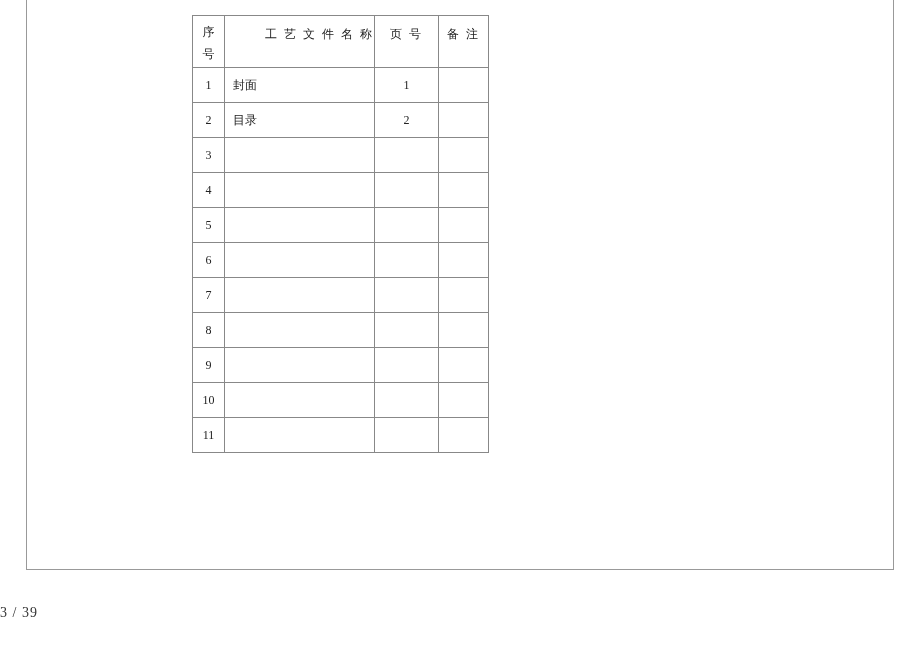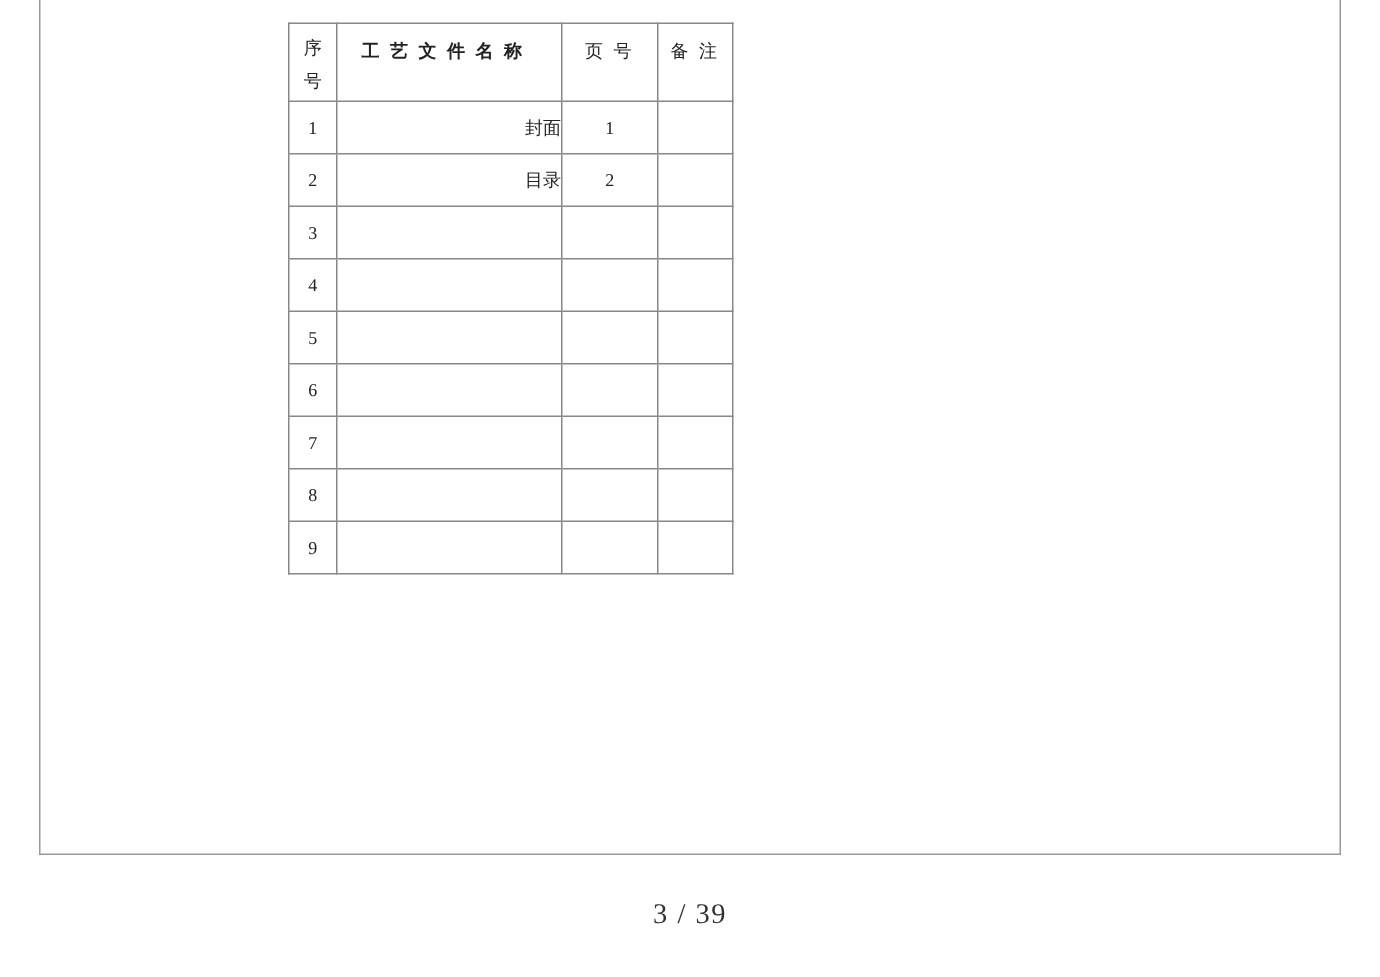--- a/index.html
+++ b/index.html
@@ -39,42 +39,41 @@
     }
     .content-table thead th {
       height: 52px;
       font-weight: normal;
       text-align: center;
       letter-spacing: 2px;
       vertical-align: top;
       padding-top: 10px;
     }
     .col-seq { width: 32px; text-align: center; }
-    .col-name { width: 150px; padding-left: 8px; text-align: right; }
+    .col-name { width: 150px; padding-left: 8px; text-align: left; }
     .col-page { width: 64px; text-align: center; }
     .col-note { width: 50px; text-align: center; }
 
     .content-table thead th.col-seq {
       line-height: 1.8;
       padding-top: 6px;
       letter-spacing: 0;
     }
     .content-table thead th.col-name {
-      text-align: left;
-      padding-left: 16px;
-      font-weight: bold;
+      text-align: right;
+      padding-left: 4px;
     }
 
     .page-number {
       position: absolute;
       left: 0;
       right: 0;
       bottom: 30px;
-      text-align: center;
-      font-size: 19px;
+      text-align: left;
+      font-size: 14px;
       color: #333;
       letter-spacing: 1px;
     }
   </style>
 </head>
 <body>
 
 <div class="page-frame">
   <table class="content-table">
     <thead>
@@ -133,17 +132,29 @@
         <td class="col-name"></td>
         <td class="col-page"></td>
         <td class="col-note"></td>
       </tr>
       <tr>
         <td class="col-seq">9</td>
         <td class="col-name"></td>
         <td class="col-page"></td>
         <td class="col-note"></td>
       </tr>
+      <tr>
+        <td class="col-seq">10</td>
+        <td class="col-name"></td>
+        <td class="col-page"></td>
+        <td class="col-note"></td>
+      </tr>
+      <tr>
+        <td class="col-seq">11</td>
+        <td class="col-name"></td>
+        <td class="col-page"></td>
+        <td class="col-note"></td>
+      </tr>
     </tbody>
   </table>
 </div>
 
 <div class="page-number">3  / 39</div>
 
 </body></html>

